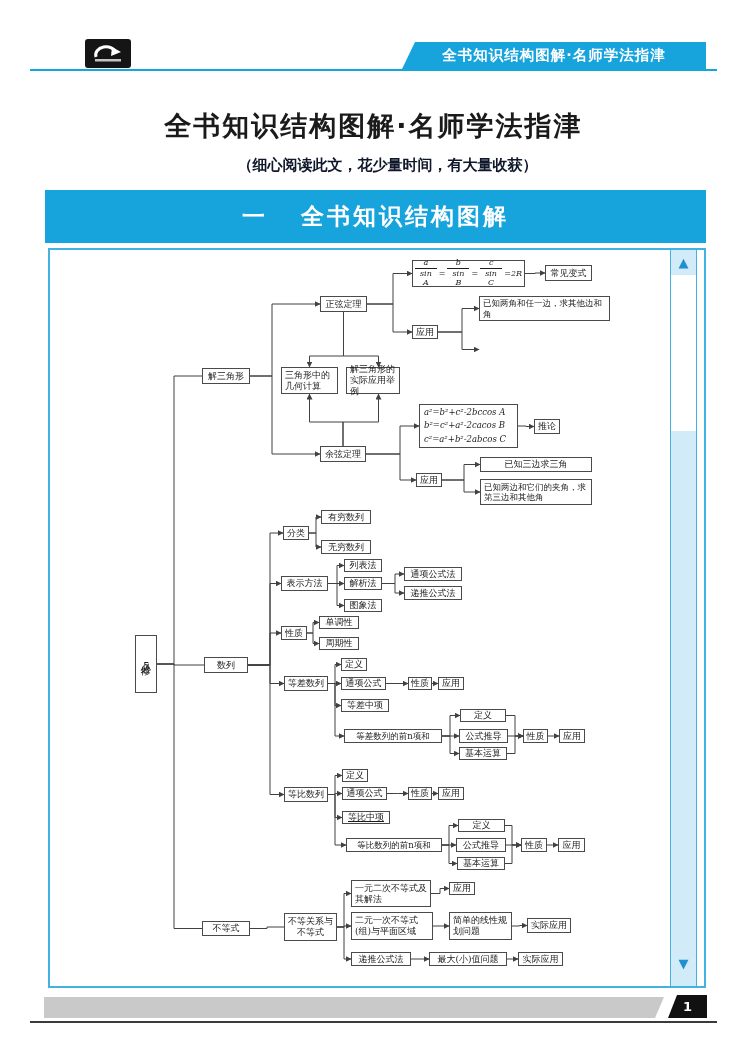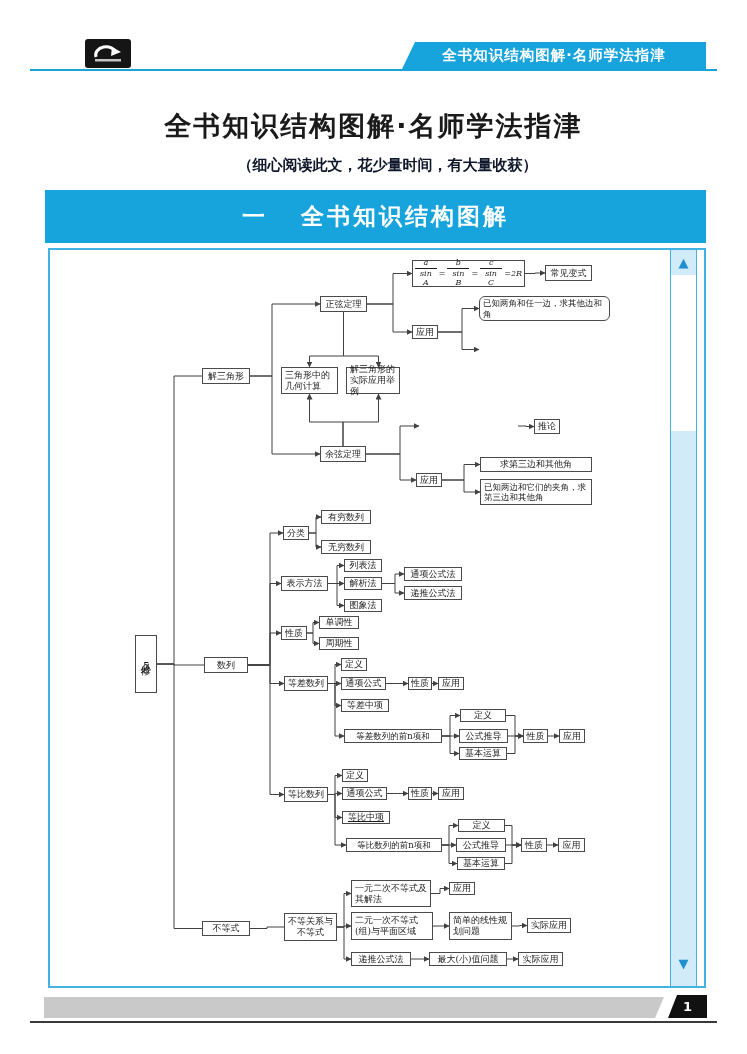--- a/index.html
+++ b/index.html
@@ -175,27 +175,32 @@
           </span>
           <span class="eq">=</span>
           <span class="frac">
             <span class="fnum">c</span>
             <span class="fden">sin C</span>
           </span>
           <span class="eq">=2R</span>
         </div>
         <div class="nd" style="left: 495px; top: 15px; width: 47px; height: 16px;">常见变式</div>
         <div class="nd" style="left: 362px; top: 75px; width: 26px; height: 14px;">应用</div>
-        <div class="nd ml" style="left: 429px; top: 46px; width: 131px; height: 25px; font-size: 8.5px; border-radius: 6px;">已知两角和任一边，求其他边和角</div>
+        <div class="nd ml" style="left: 429px; top: 46px; width: 131px; height: 25px; font-size: 8.5px;">已知两角和任一边，求其他边和角</div>
         <div class="nd ml" style="left: 231px; top: 117px; width: 57px; height: 27px;">三角形中的几何计算</div>
         <div class="nd ml" style="left: 296px; top: 117px; width: 54px; height: 27px;">解三角形的实际应用举例</div>
         <div class="nd" style="left: 270px; top: 196px; width: 46px; height: 16px;">余弦定理</div>
+        <div class="nd formula cosfx" style="left: 369px; top: 154px; width: 99px; height: 44px;">
+          <div>a²=b²+c²-2bccos A</div>
+          <div>b²=c²+a²-2cacos B</div>
+          <div>c²=a²+b²-2abcos C</div>
+        </div>
         <div class="nd" style="left: 484px; top: 169px; width: 26px; height: 15px;">推论</div>
         <div class="nd" style="left: 366px; top: 223px; width: 26px; height: 14px;">应用</div>
-        <div class="nd" style="left: 430px; top: 207px; width: 112px; height: 15px;">求第三边和其他角</div>
+        <div class="nd" style="left: 430px; top: 207px; width: 112px; height: 15px;">已知三边求三角</div>
         <div class="nd ml" style="left: 430px; top: 229px; width: 112px; height: 26px; font-size: 8.5px;">已知两边和它们的夹角，求第三边和其他角</div>
         <div class="nd" style="left: 154px; top: 407px; width: 44px; height: 16px;">数列</div>
         <div class="nd" style="left: 233px; top: 276px; width: 26px; height: 14px;">分类</div>
         <div class="nd" style="left: 271px; top: 260px; width: 50px; height: 14px;">有穷数列</div>
         <div class="nd" style="left: 271px; top: 290px; width: 50px; height: 14px;">无穷数列</div>
         <div class="nd" style="left: 231px; top: 326px; width: 47px; height: 15px;">表示方法</div>
         <div class="nd" style="left: 294px; top: 309px; width: 38px; height: 13px;">列表法</div>
         <div class="nd" style="left: 294px; top: 327px; width: 38px; height: 13px;">解析法</div>
         <div class="nd" style="left: 294px; top: 349px; width: 38px; height: 13px;">图象法</div>
         <div class="nd" style="left: 354px; top: 317px; width: 58px; height: 14px;">通项公式法</div>

